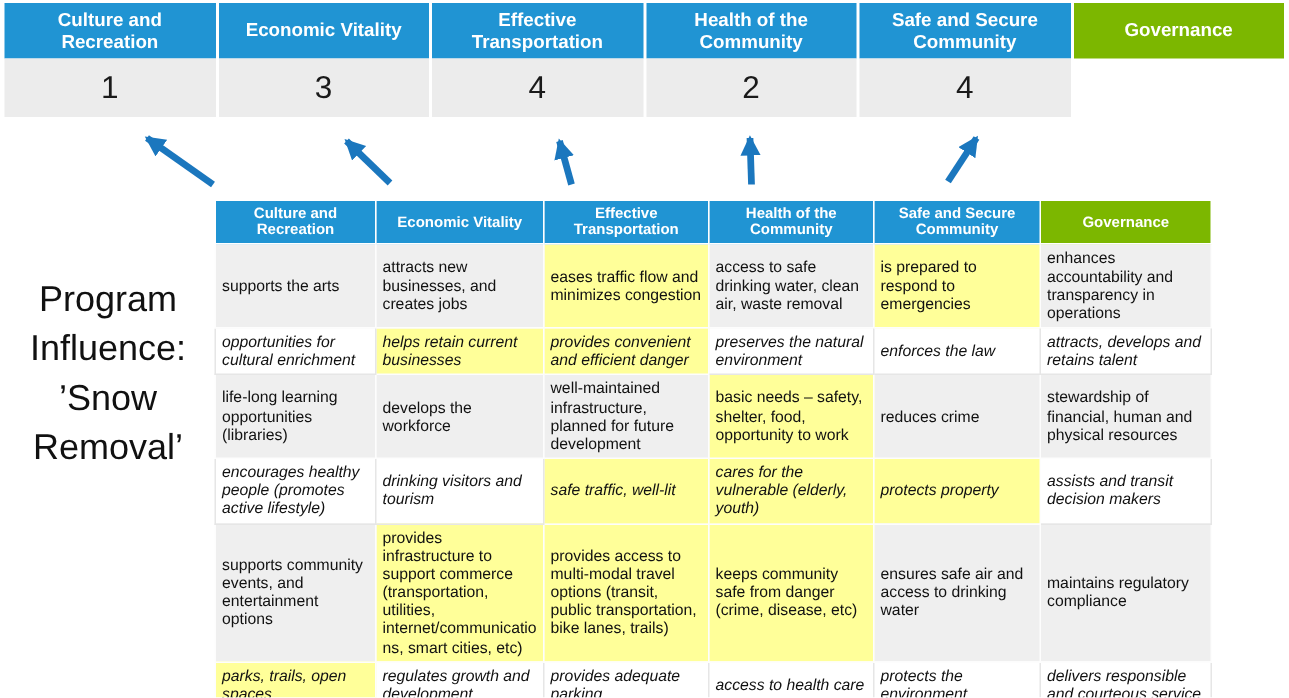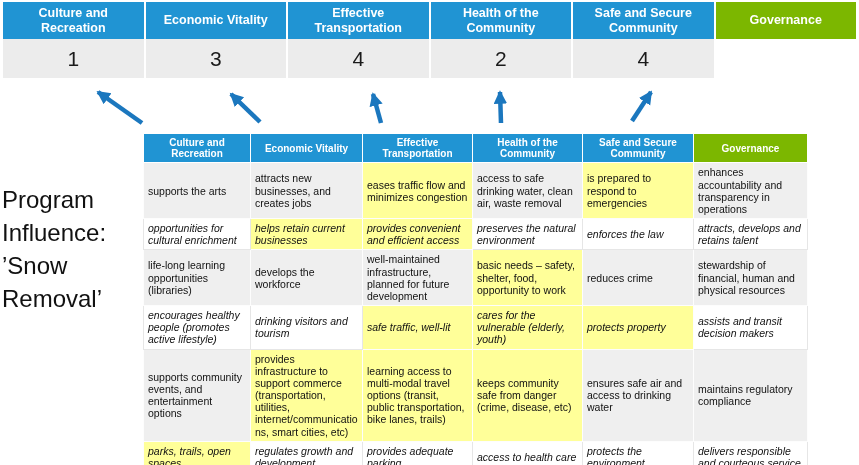--- a/index.html
+++ b/index.html
@@ -12,21 +12,21 @@
     grid-template-columns:repeat(6,1fr);column-gap:2px;}
   .band-col{display:flex;flex-direction:column;row-gap:0;}
   .band-header{height:37px;display:flex;align-items:center;justify-content:center;
     text-align:center;color:#fff;font-weight:bold;font-size:12.5px;line-height:1.15;
     padding:0 6px;box-sizing:border-box;}
   .band-score{height:39px;margin-top:0;background:#ECECEC;display:flex;
     align-items:center;justify-content:center;font-size:21px;color:#1a1a1a;}
   
   #arrow-layer{position:absolute;left:0;top:0;width:859px;height:465px;pointer-events:none;}
   
-  #left-caption{position:absolute;left:2px;top:183px;width:140px;
+  #left-caption{position:absolute;left:2px;top:183px;width:140px;text-align:center;
     font-size:24px;line-height:1.38;color:#111;white-space:pre-line;}
   
   #matrix{position:absolute;left:143px;top:133px;width:664px;border-collapse:collapse;
     table-layout:fixed;}
   #matrix th{color:#fff;font-weight:bold;font-size:10px;line-height:1.12;text-align:center;
     vertical-align:middle;padding:3px 2px;border:1px solid #fff;height:16px;}
   #matrix td{font-size:10.5px;line-height:1.16;color:#111;text-align:left;
     vertical-align:middle;padding:3px 4px;border:1px solid #e6e6e6;word-wrap:break-word;}
   #matrix tr.shade-odd td{background:#EFEFEF;border-color:#fdfdfd;}
   #matrix tr.shade-even td{background:#FFFFFF;font-style:italic;}
@@ -105,21 +105,21 @@
           <td>supports the arts</td>
           <td>attracts new businesses, and creates jobs</td>
           <td class="hl">eases traffic flow and minimizes congestion</td>
           <td>access to safe drinking water, clean air, waste removal</td>
           <td class="hl">is prepared to respond to emergencies</td>
           <td>enhances accountability and transparency in operations</td>
         </tr>
         <tr class="shade-even">
           <td>opportunities for cultural enrichment</td>
           <td class="hl">helps retain current businesses</td>
-          <td class="hl">provides convenient and efficient access</td>
+          <td class="hl">provides convenient and efficient danger</td>
           <td>preserves the natural environment</td>
           <td>enforces the law</td>
           <td>attracts, develops and retains talent</td>
         </tr>
         <tr class="shade-odd">
           <td>life-long learning opportunities (libraries)</td>
           <td>develops the workforce</td>
           <td>well-maintained infrastructure, planned for future development</td>
           <td class="hl">basic needs – safety, shelter, food, opportunity to work</td>
           <td>reduces crime</td>
@@ -129,21 +129,21 @@
           <td>encourages healthy people (promotes active lifestyle)</td>
           <td>drinking visitors and tourism</td>
           <td class="hl">safe traffic, well-lit</td>
           <td class="hl">cares for the vulnerable (elderly, youth)</td>
           <td class="hl">protects property</td>
           <td>assists and transit decision makers</td>
         </tr>
         <tr class="shade-odd">
           <td>supports community events, and entertainment options</td>
           <td class="hl">provides infrastructure to support commerce (transportation, utilities, internet/communications, smart cities, etc)</td>
-          <td class="hl">learning access to multi-modal travel options (transit, public transportation, bike lanes, trails)</td>
+          <td class="hl">provides access to multi-modal travel options (transit, public transportation, bike lanes, trails)</td>
           <td class="hl">keeps community safe from danger (crime, disease, etc)</td>
           <td>ensures safe air and access to drinking water</td>
           <td>maintains regulatory compliance</td>
         </tr>
         <tr class="shade-even">
           <td class="hl">parks, trails, open spaces</td>
           <td>regulates growth and development</td>
           <td>provides adequate parking</td>
           <td>access to health care</td>
           <td>protects the environment</td>

